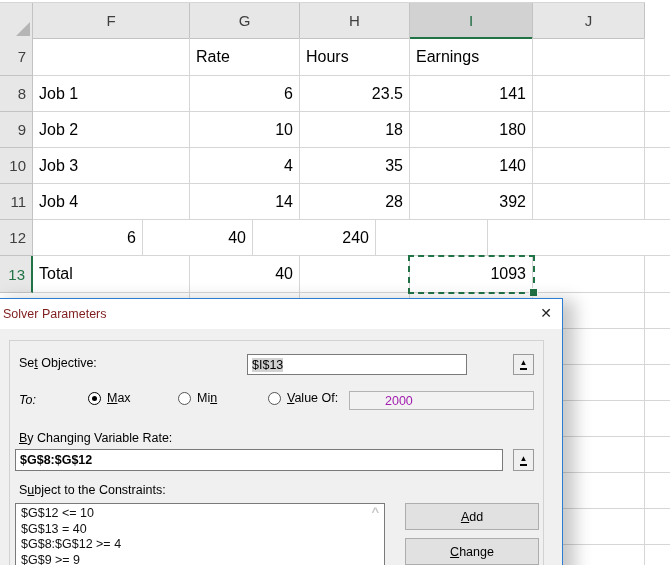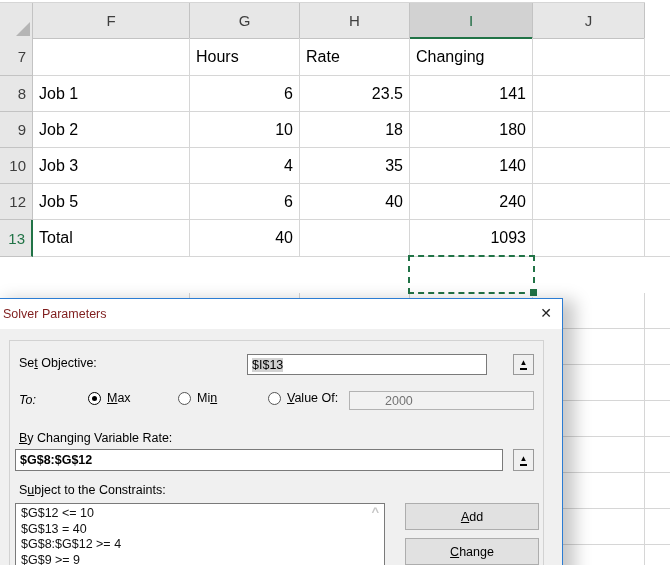--- a/index.html
+++ b/index.html
@@ -48,21 +48,21 @@
   .titlebar{position:absolute;left:0;top:0;right:0;height:30px;background:#fff;}
   .dtitle{position:absolute;left:10px;top:8px;font-size:12.5px;color:#7f1d1d;}
   .close{position:absolute;right:10px;top:6px;font-size:14px;color:#222;cursor:default;}
   .frame{position:absolute;left:16px;top:41px;width:535px;height:520px;
          border:1px solid #d2d2d2;box-sizing:border-box;}
   .lbl{position:absolute;white-space:pre;}
   .acc{text-decoration:underline;}
   .field{position:absolute;background:#fff;border:1px solid #7a7a7a;box-sizing:border-box;
          display:flex;align-items:center;padding:0 4px;font-size:12.5px;overflow:hidden;}
   .field .sel{background:#d2d2d2;}
-  .field.disabled{background:#f2f2f2;border-color:#b3b3b3;color:#737373;padding-left:35px;}
+  .field.disabled{background:#f2f2f2;border-color:#b3b3b3;color:#a21caf;padding-left:35px;}
   .refedit{position:absolute;width:21px;background:#f0f0f0;border:1px solid #999;
            box-sizing:border-box;display:flex;align-items:center;justify-content:center;}
   .refedit-icon{font-size:8px;line-height:1;color:#000;border-bottom:2px solid #000;
            padding-bottom:1px;}
   .radio-item{position:absolute;white-space:pre;display:flex;align-items:center;padding-left:12px;}
   .radio{display:inline-block;width:13px;height:13px;border:1px solid #555;border-radius:50%;
          background:#fff;box-sizing:border-box;margin-right:6px;position:relative;flex:none;}
   .radio.selected{border-color:#000;}
   .radio.selected::after{content:"";position:absolute;left:3px;top:3px;width:5px;height:5px;
          border-radius:50%;background:#000;}
@@ -89,23 +89,23 @@
       <div class="colh w-h">H</div>
       <div class="colh w-i sel">I</div>
       <div class="colh w-j">J</div>
       <div class="colh w-rest"></div>
     </div>
 
     <div class="rows">
       <div class="row r7">
         <div class="rowh">7</div>
         <div class="cell w-f"></div>
+        <div class="cell w-h">Rate</div>
         <div class="cell w-g">Hours</div>
-        <div class="cell w-h">Rate</div>
-        <div class="cell w-i">Changing</div>
+        <div class="cell w-i">Earnings</div>
         <div class="cell w-j"></div>
         <div class="cell w-rest"></div>
       </div>
       <div class="row">
         <div class="rowh">8</div>
         <div class="cell w-f">Job 1</div>
         <div class="cell w-g num">6</div>
         <div class="cell w-h num">23.5</div>
         <div class="cell w-i num">141</div>
         <div class="cell w-j"></div>
@@ -123,22 +123,30 @@
       <div class="row">
         <div class="rowh">10</div>
         <div class="cell w-f">Job 3</div>
         <div class="cell w-g num">4</div>
         <div class="cell w-h num">35</div>
         <div class="cell w-i num">140</div>
         <div class="cell w-j"></div>
         <div class="cell w-rest"></div>
       </div>
       <div class="row">
+        <div class="rowh">11</div>
+        <div class="cell w-f">Job 4</div>
+        <div class="cell w-g num">14</div>
+        <div class="cell w-h num">28</div>
+        <div class="cell w-i num">392</div>
+        <div class="cell w-j"></div>
+        <div class="cell w-rest"></div>
+      </div>
+      <div class="row">
         <div class="rowh">12</div>
-        <div class="cell w-f">Job 5</div>
         <div class="cell w-g num">6</div>
         <div class="cell w-h num">40</div>
         <div class="cell w-i num">240</div>
         <div class="cell w-j"></div>
         <div class="cell w-rest"></div>
       </div>
       <div class="row r13">
         <div class="rowh active">13</div>
         <div class="cell w-f">Total</div>
         <div class="cell w-g num">40</div>
@@ -158,21 +166,21 @@
 
   <div class="dialog">
     <div class="titlebar">
       <span class="dtitle">Solver Parameters</span>
       <span class="close">✕</span>
     </div>
 
     <div class="frame"></div>
 
     <div class="lbl" style="left:26px;top:357px;top:57px;"><span>Se</span><span class="acc">t</span><span> Objective:</span></div>
-    <div class="field" style="left:254px;top:55px;width:240px;height:21px;">
+    <div class="field" style="left:254px;top:55px;width:220px;height:21px;">
       <span class="sel">$I$13</span>
     </div>
     <div class="refedit" style="left:520px;top:55px;height:21px;">
       <span class="refedit-icon">▲</span>
     </div>
 
     <div class="lbl" style="left:26px;top:94px;font-style:italic;">To:</div>
     <div class="radio-item" style="left:83px;top:92px;">
       <span class="radio selected"></span>
       <span><span></span><span class="acc">M</span><span>ax</span></span>

